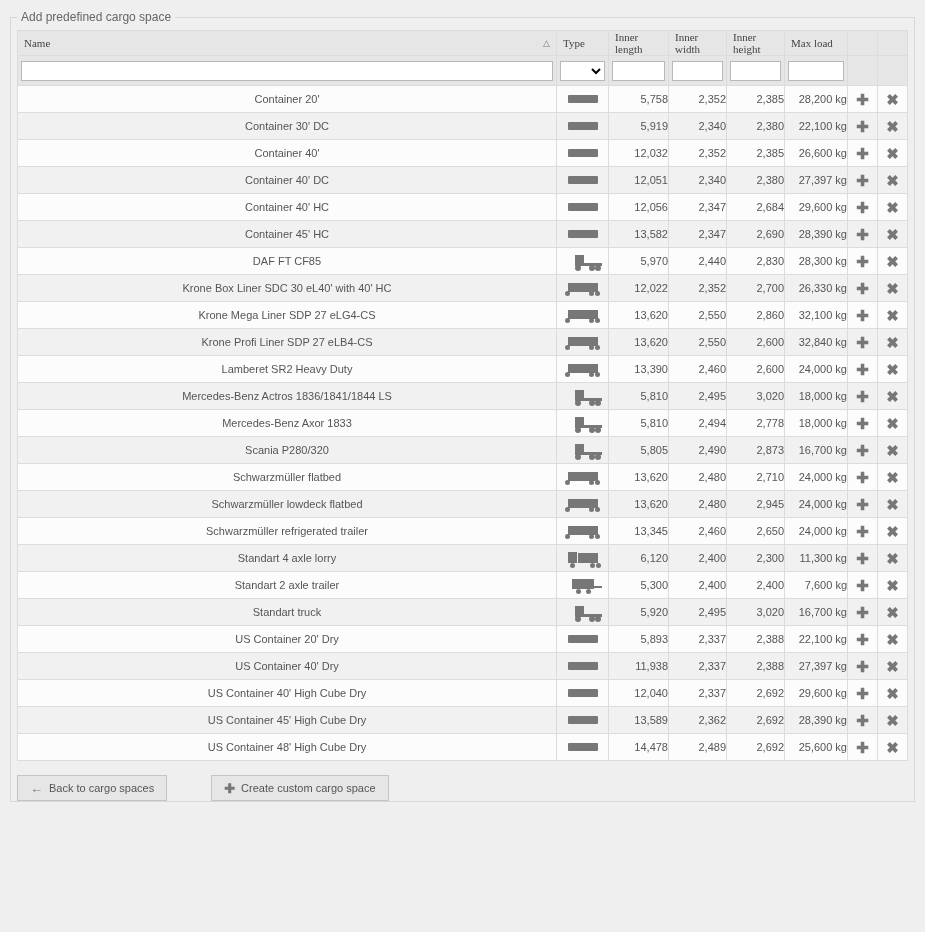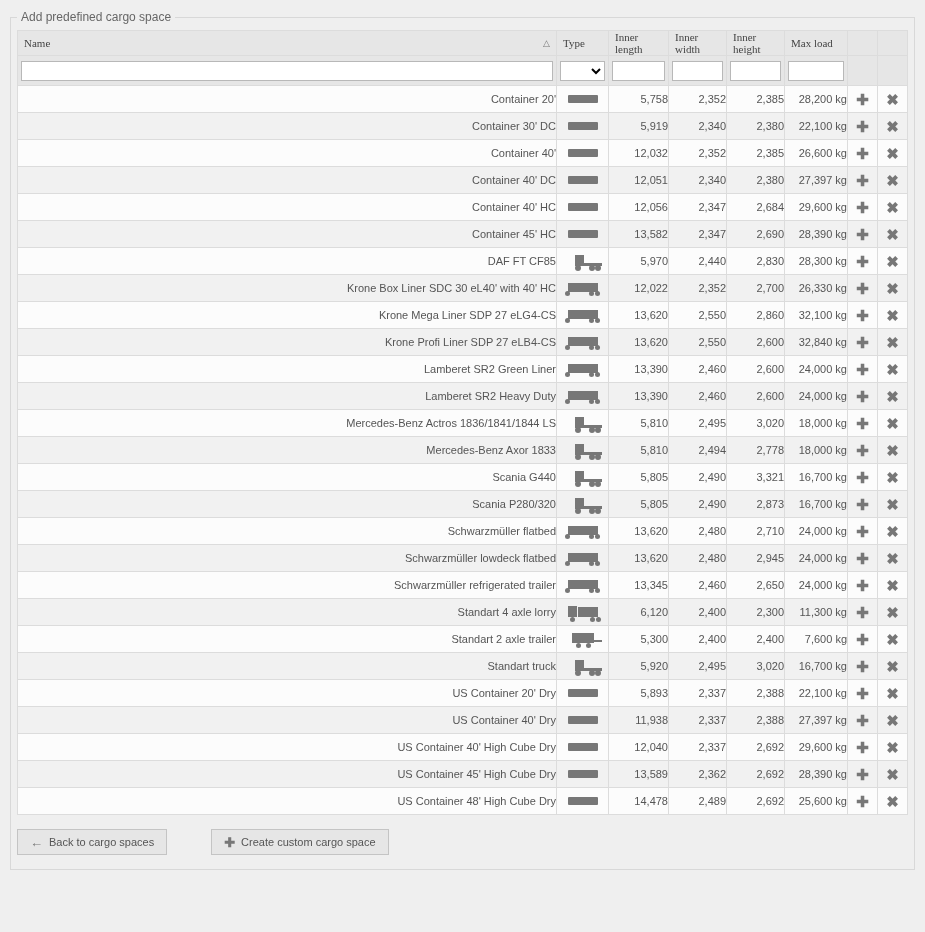--- a/index.html
+++ b/index.html
@@ -8,21 +8,21 @@
     padding: 10px;
     font-family: Arial, Helvetica, sans-serif;
     font-size: 11px;
     color: #555;
     background: #efefef;
     width: 925px;
   }
   fieldset.panel {
     border: 1px solid #d8d8d8;
     margin: 0;
-    padding: 6px 6px 14px 6px;
+    padding: 6px 6px 0 6px;
     background: #efefef;
   }
   legend.panel-title {
     font-size: 12px;
     color: #666;
     padding: 0 4px;
   }
   table.grid {
     width: 100%;
     border-collapse: collapse;
@@ -72,21 +72,21 @@
     height: 20px;
     border: 1px solid #b8b8b8;
     background: #fff;
     font-size: 11px;
   }
   tr.data-row td {
     height: 27px;
   }
   tr.data-row:nth-child(odd) td { background: #fcfcfc; }
   tr.data-row:nth-child(even) td { background: #f1f1f1; }
-  .cell-name { padding: 0 6px; text-align:right; overflow:hidden; text-overflow:ellipsis; white-space:nowrap;}
+  .cell-name { padding: 0 6px; text-align:center; overflow:hidden; text-overflow:ellipsis; white-space:nowrap;}
   .cell-num  { padding: 0 8px; text-align:right; color:#555;}
   .cell-type { text-align:center; }
   .cell-act  { text-align:center; }
   .act-btn {
     color:#777;
     font-size:15px;
     font-weight:bold;
     cursor:pointer;
     display:inline-block;
     line-height:1;
@@ -325,30 +325,20 @@
           <td class="cell-name">Krone Profi Liner SDP 27 eLB4-CS</td>
           <td class="cell-type"><span class="type-icon t-semibox"></span></td>
           <td class="cell-num">13,620</td>
           <td class="cell-num">2,550</td>
           <td class="cell-num">2,600</td>
           <td class="cell-num">32,840 kg</td>
           <td class="cell-act"><span class="act-btn">✚</span></td>
           <td class="cell-act"><span class="act-btn">✖</span></td>
         </tr>
         <tr class="data-row">
-          <td class="cell-name">Lamberet SR2 Green Liner</td>
-          <td class="cell-type"><span class="type-icon t-semibox"></span></td>
-          <td class="cell-num">13,390</td>
-          <td class="cell-num">2,460</td>
-          <td class="cell-num">2,600</td>
-          <td class="cell-num">24,000 kg</td>
-          <td class="cell-act"><span class="act-btn">✚</span></td>
-          <td class="cell-act"><span class="act-btn">✖</span></td>
-        </tr>
-        <tr class="data-row">
           <td class="cell-name">Lamberet SR2 Heavy Duty</td>
           <td class="cell-type"><span class="type-icon t-semibox"></span></td>
           <td class="cell-num">13,390</td>
           <td class="cell-num">2,460</td>
           <td class="cell-num">2,600</td>
           <td class="cell-num">24,000 kg</td>
           <td class="cell-act"><span class="act-btn">✚</span></td>
           <td class="cell-act"><span class="act-btn">✖</span></td>
         </tr>
         <tr class="data-row">
@@ -361,30 +351,20 @@
           <td class="cell-act"><span class="act-btn">✚</span></td>
           <td class="cell-act"><span class="act-btn">✖</span></td>
         </tr>
         <tr class="data-row">
           <td class="cell-name">Mercedes-Benz Axor 1833</td>
           <td class="cell-type"><span class="type-icon t-truckcab"><span class="chassis"></span></span></td>
           <td class="cell-num">5,810</td>
           <td class="cell-num">2,494</td>
           <td class="cell-num">2,778</td>
           <td class="cell-num">18,000 kg</td>
-          <td class="cell-act"><span class="act-btn">✚</span></td>
-          <td class="cell-act"><span class="act-btn">✖</span></td>
-        </tr>
-        <tr class="data-row">
-          <td class="cell-name">Scania G440</td>
-          <td class="cell-type"><span class="type-icon t-truckcab"><span class="chassis"></span></span></td>
-          <td class="cell-num">5,805</td>
-          <td class="cell-num">2,490</td>
-          <td class="cell-num">3,321</td>
-          <td class="cell-num">16,700 kg</td>
           <td class="cell-act"><span class="act-btn">✚</span></td>
           <td class="cell-act"><span class="act-btn">✖</span></td>
         </tr>
         <tr class="data-row">
           <td class="cell-name">Scania P280/320</td>
           <td class="cell-type"><span class="type-icon t-truckcab"><span class="chassis"></span></span></td>
           <td class="cell-num">5,805</td>
           <td class="cell-num">2,490</td>
           <td class="cell-num">2,873</td>
           <td class="cell-num">16,700 kg</td>

